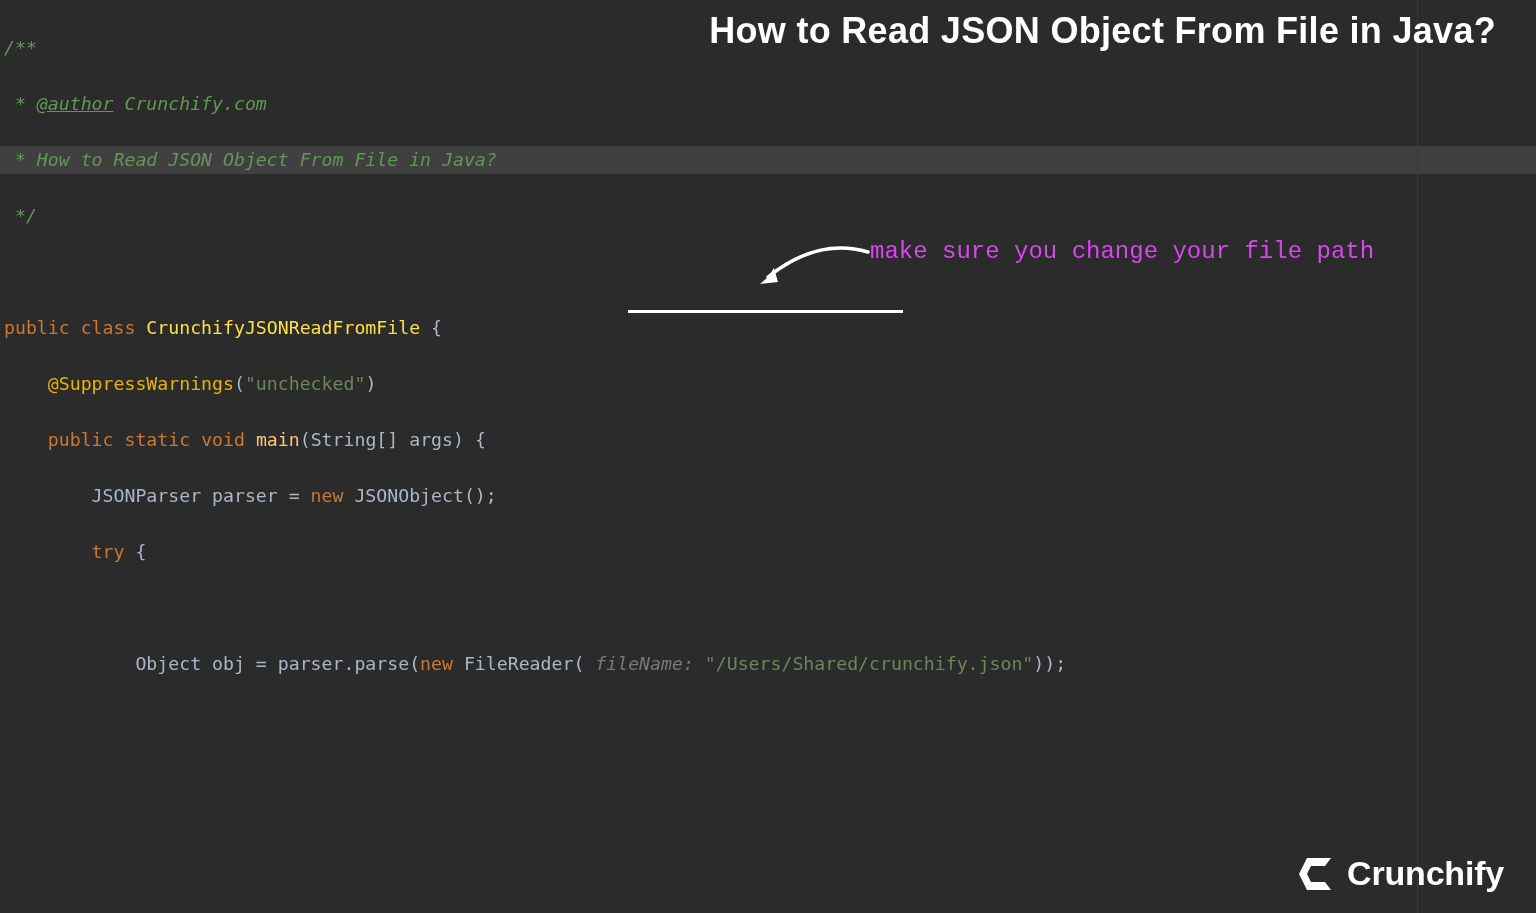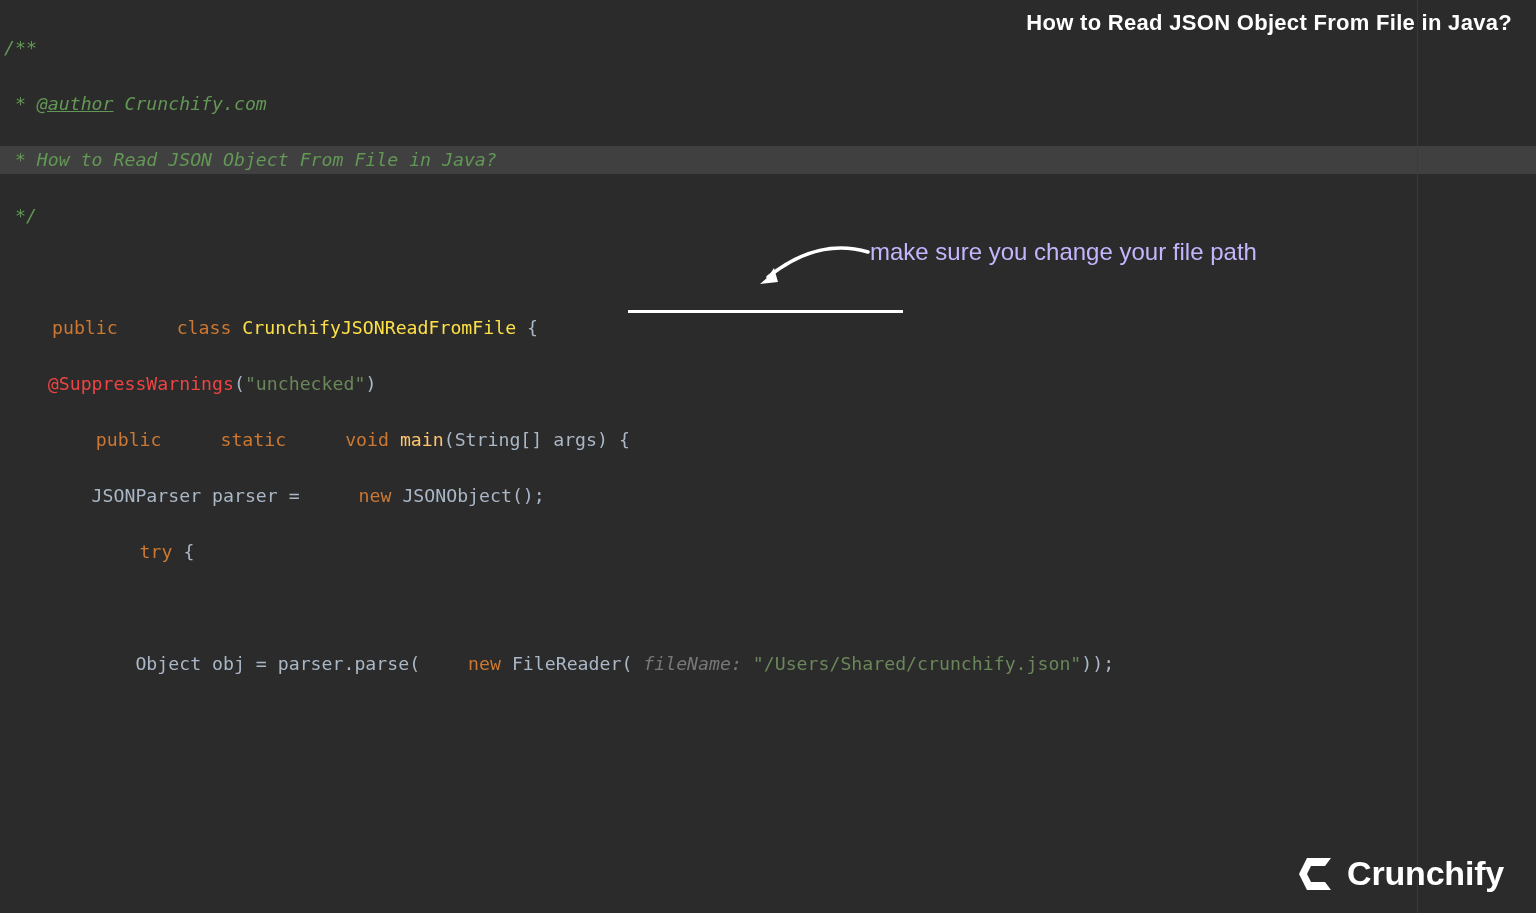--- a/index.html
+++ b/index.html
@@ -17,45 +17,45 @@
     font-size: 18.2px;
     line-height: 28px;
     white-space: pre;
   }
   .line { display: block; padding-left: 4px; }
   .line.hl { background: #404040; }
 
   .comment   { color: #808080; font-style: italic; }
   .doccomment{ color: #629755; font-style: italic; }
   .docauthor { color: #629755; font-style: italic; text-decoration: underline; }
-  .keyword   { color: #cc7832; margin-left: 48px; }
+  .keyword   { color: #cc7832; }
   .classname { color: #fde047; }
-  .annotation{ color: #ef4444; }
+  .annotation{ color: #eab308; }
   .string    { color: #6a8759; }
   .method    { color: #ffc66d; }
   .punct     { color: #a9b7c6; }
   .paramhint { color: #787878; font-style: italic; }
 
   .title-overlay {
     position: absolute;
     top: 10px;
-    right: 24px;
+    right: 40px;
     color: #ffffff;
     font-family: -apple-system, BlinkMacSystemFont, 'Segoe UI', Arial, sans-serif;
     font-weight: 700;
-    font-size: 22px;
+    font-size: 36px;
     letter-spacing: 0.3px;
   }
 
   .annotation-text {
     position: absolute;
     top: 238px;
     left: 870px;
-    color: #c4b5fd;
-    font-family: Liberation Sans, sans-serif;
+    color: #d946ef;
+    font-family: Liberation Mono, monospace;
     font-size: 24px;
     font-weight: 400;
   }
 
   .arrow-svg {
     position: absolute;
     top: 232px;
     left: 748px;
     width: 130px;
     height: 60px;

